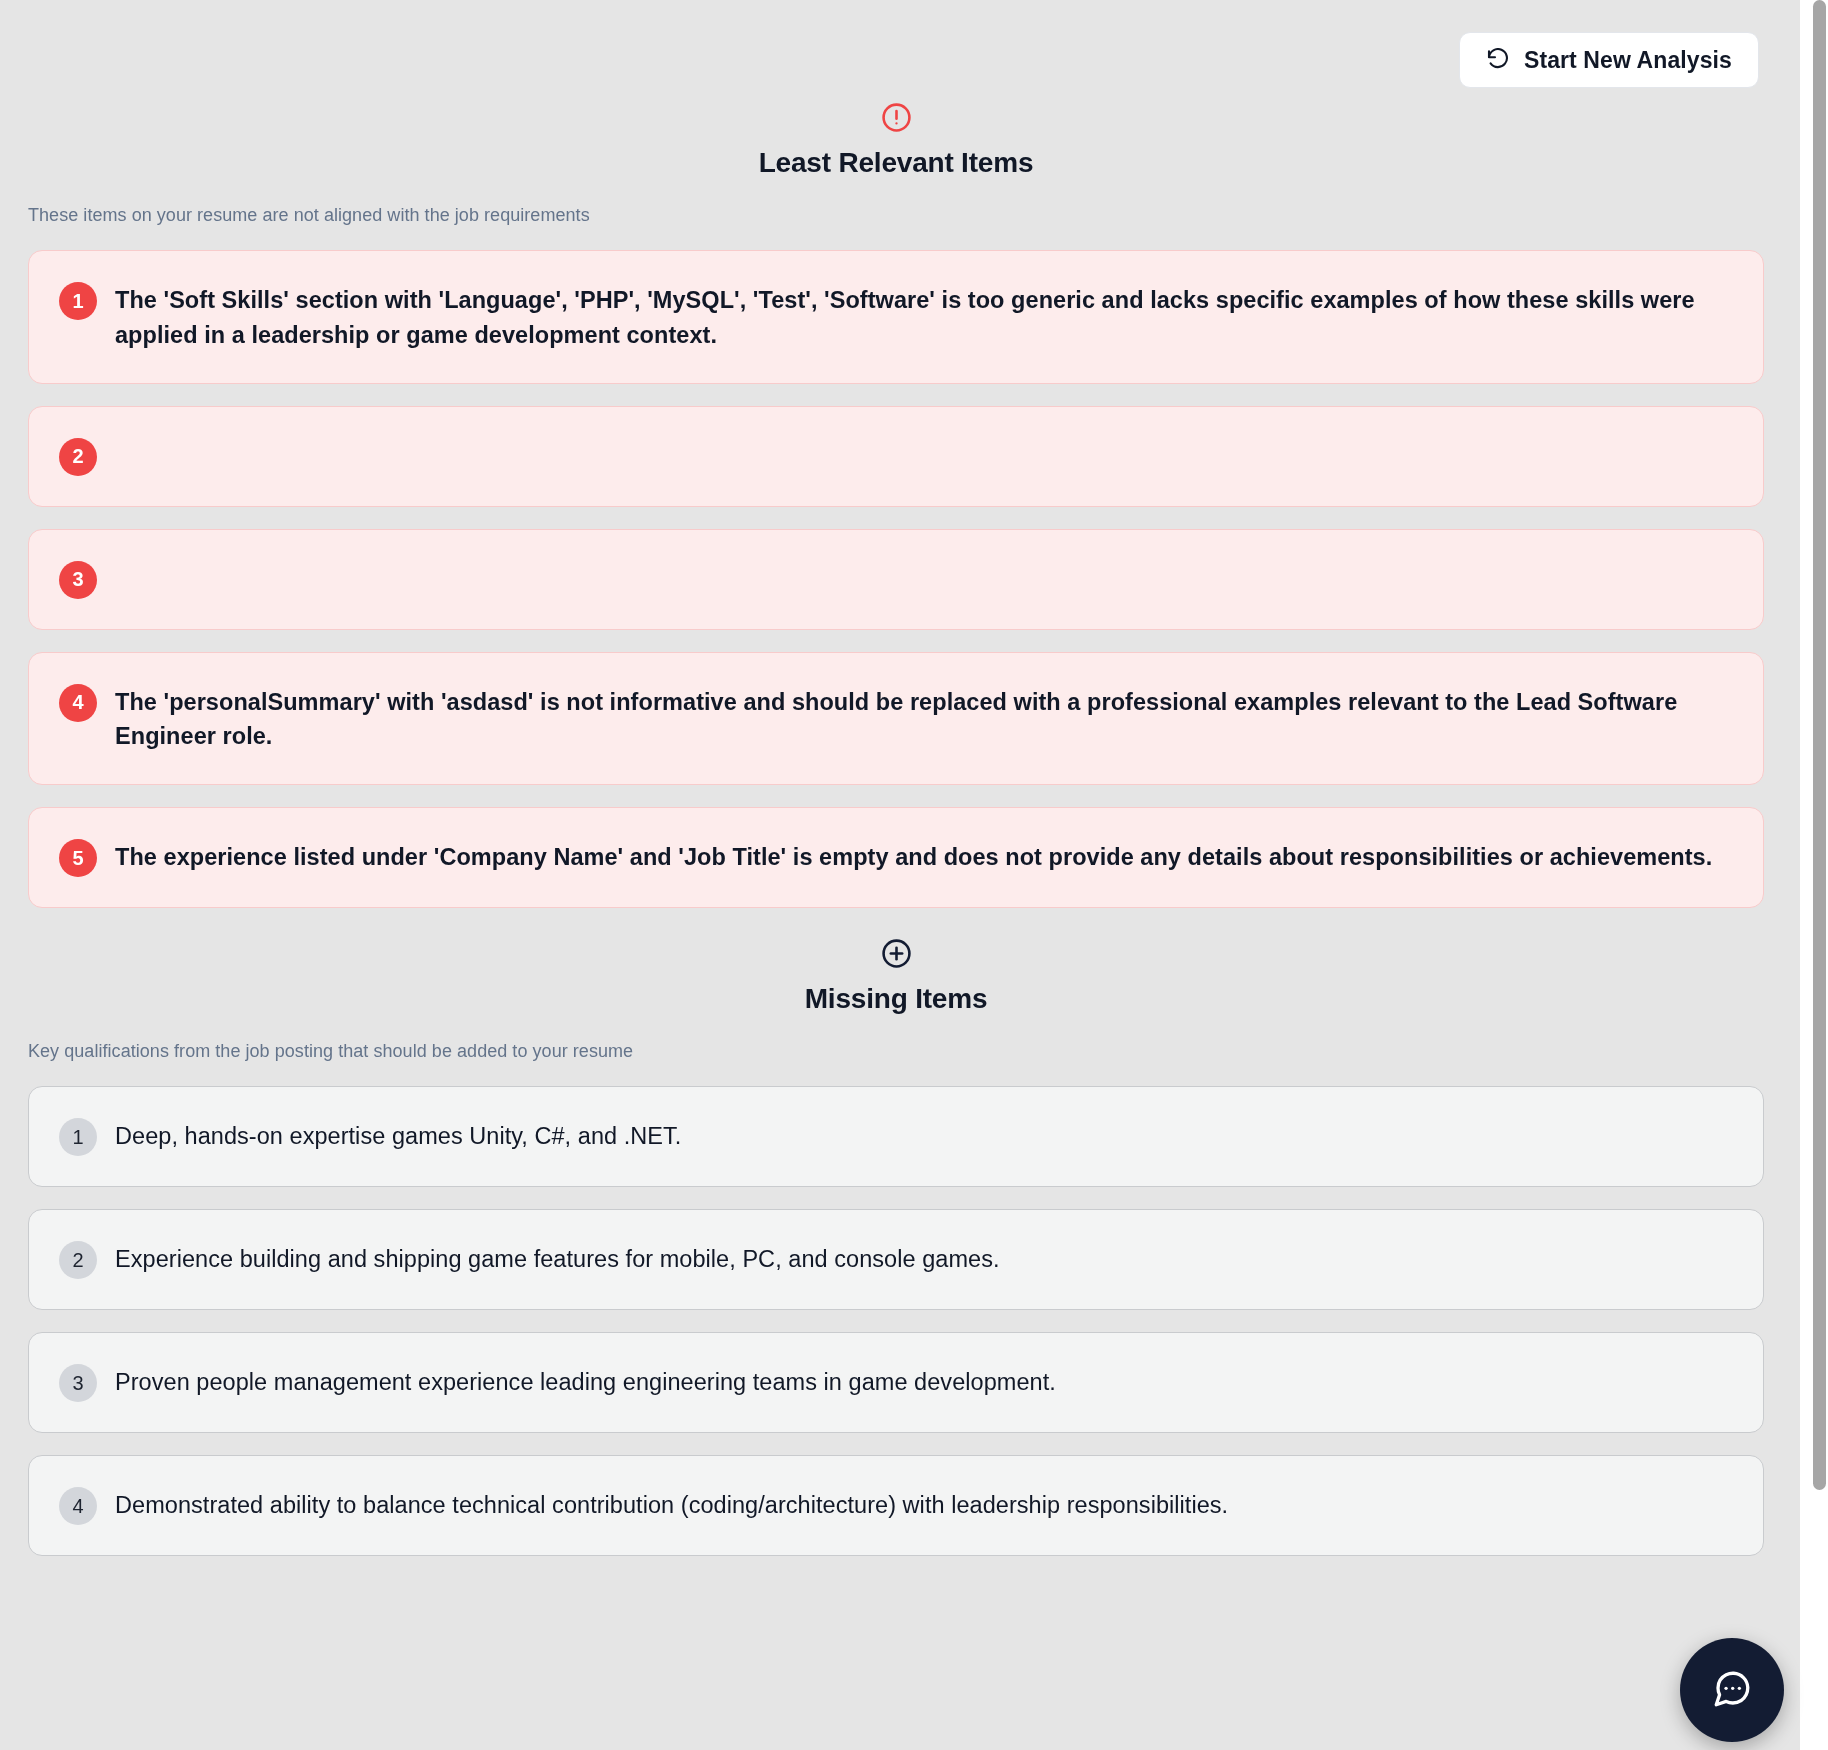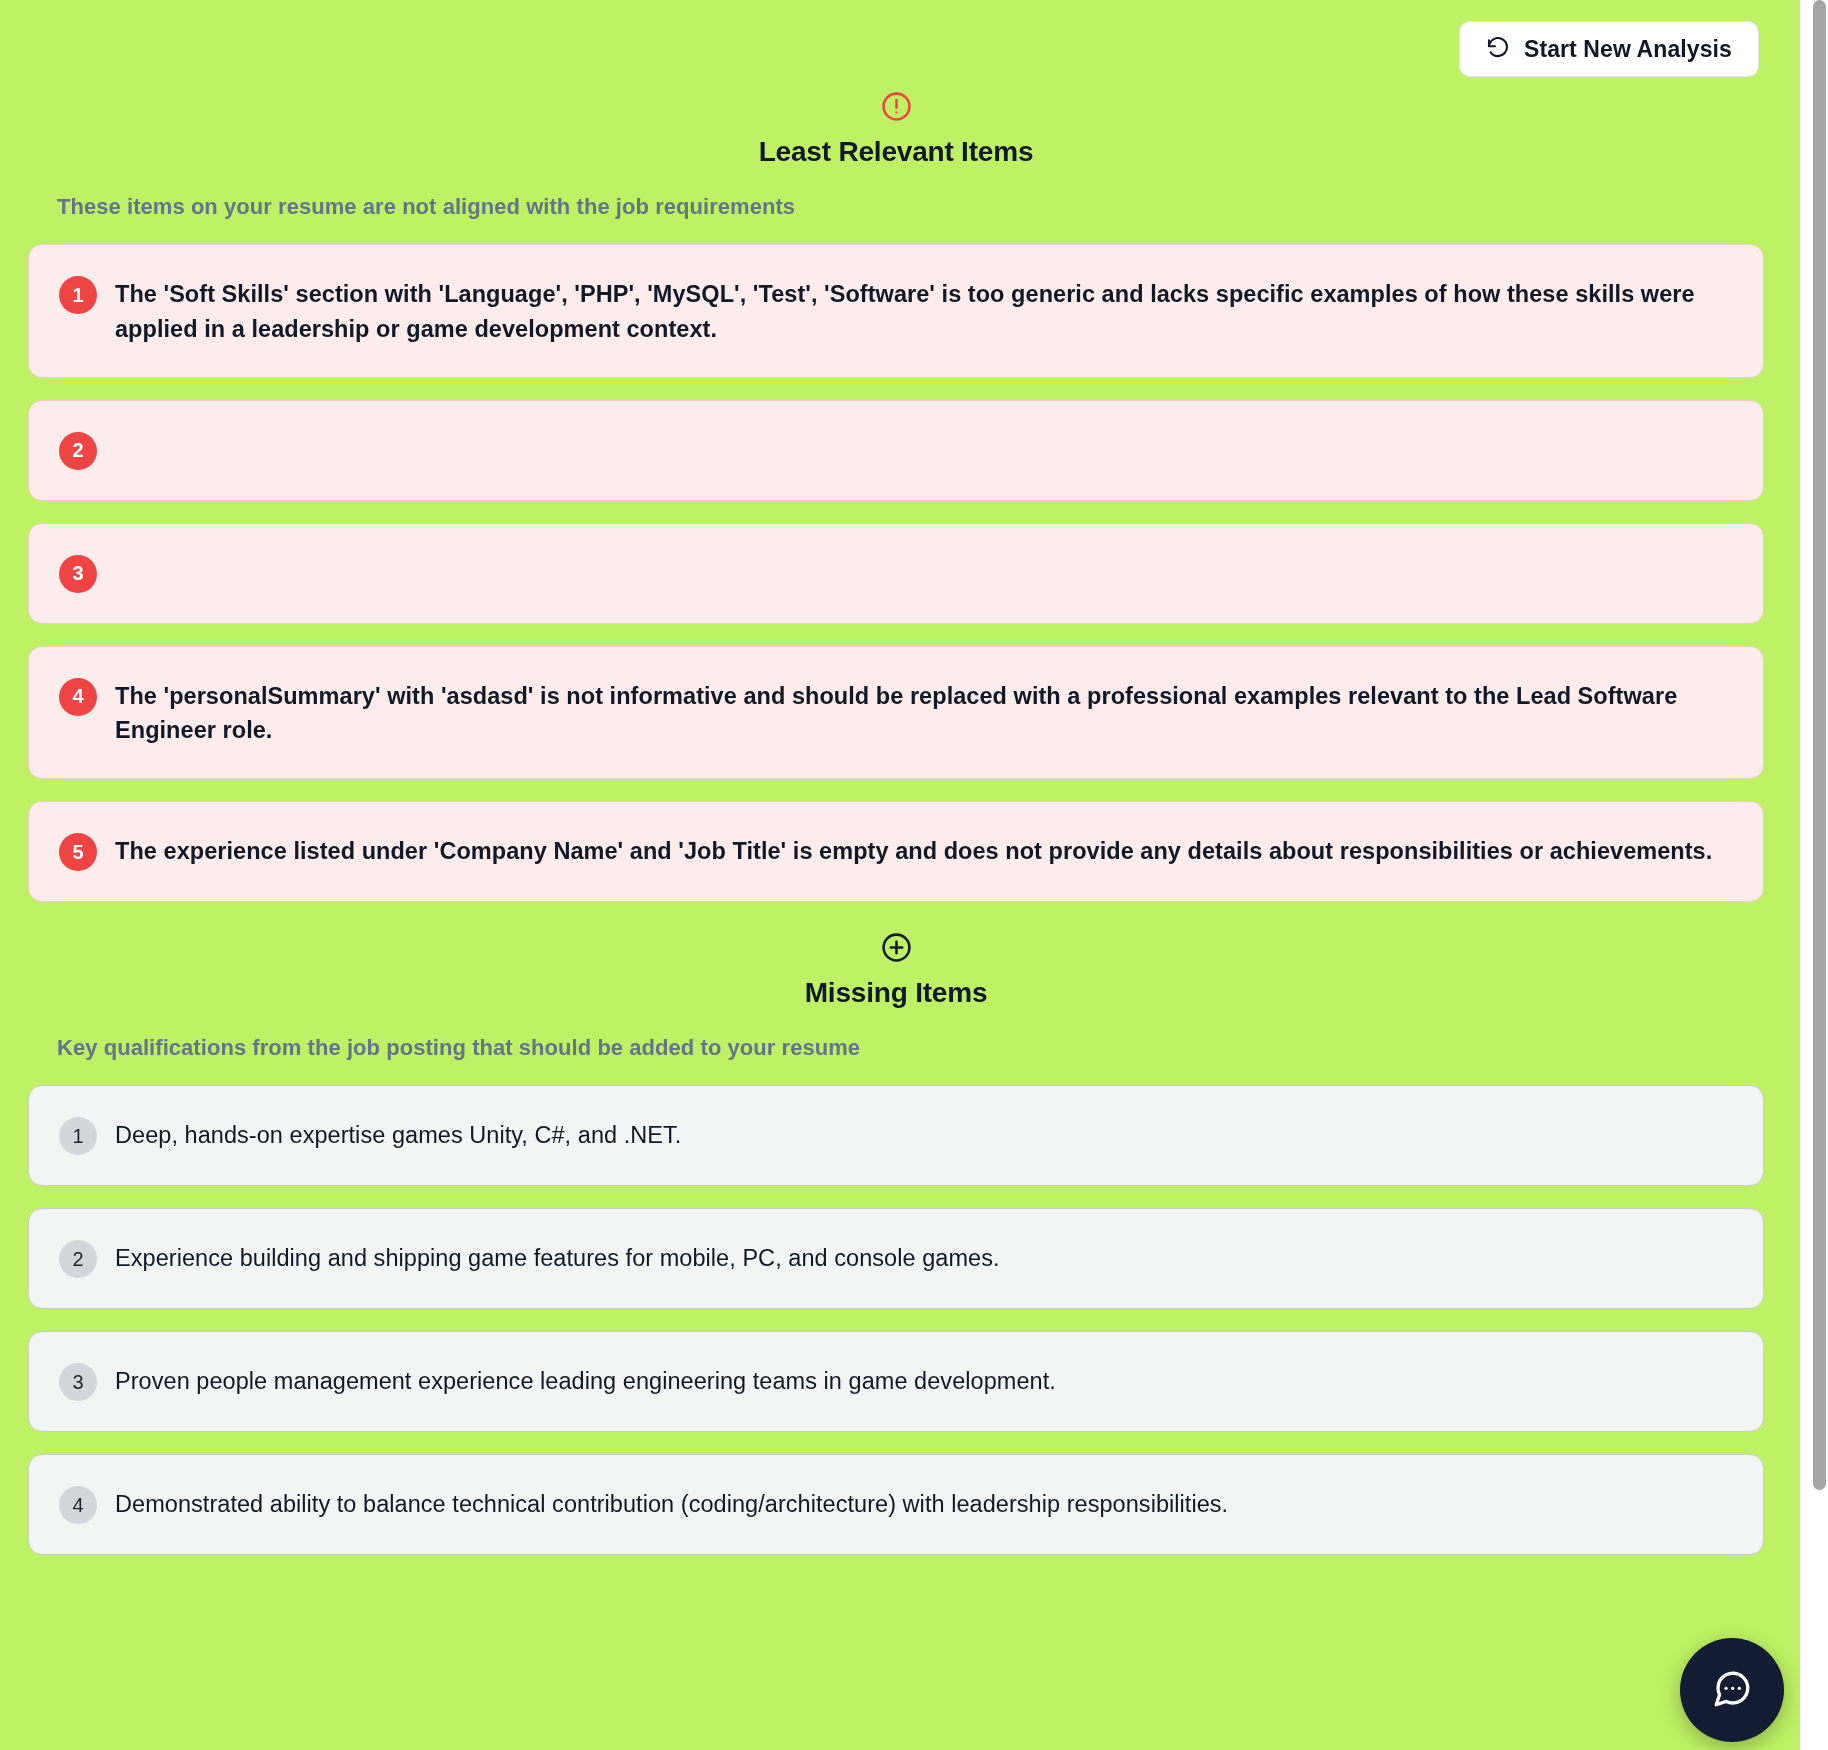--- a/index.html
+++ b/index.html
@@ -19,22 +19,22 @@
     background: #ffffff;
     overflow: hidden;
   }
 
   
   .viewport {
     position: absolute;
     left: 0; top: 0;
     width: 1800px;
     height: 1750px;
-    background: #bef264;
-    padding: 1px 36px 0 28px;
+    background: #e5e5e5;
+    padding: 12px 36px 0 28px;
   }
 
   
   .topbar {
     display: flex;
     justify-content: flex-end;
     align-items: flex-start;
     height: 86px;
     padding-top: 20px;
     padding-right: 5px;
@@ -67,25 +67,24 @@
   }
   .section-head .hicon { display: flex; align-items: center; }
   .section-title {
     font-size: 28px;
     font-weight: 700;
     color: #111827;
     letter-spacing: -.2px;
   }
   .section-sub {
     margin-top: 26px;
-    font-size: 22px;
+    font-size: 18px;
     color: #64748B;
-    font-weight: 700;
+    font-weight: 400;
     letter-spacing: .05px;
-    margin-left: 29px;
   }
 
   
   .card-list { margin-top: 24px; }
 
   .card {
     display: flex;
     align-items: flex-start;
     gap: 18px;
     border-radius: 14px;

